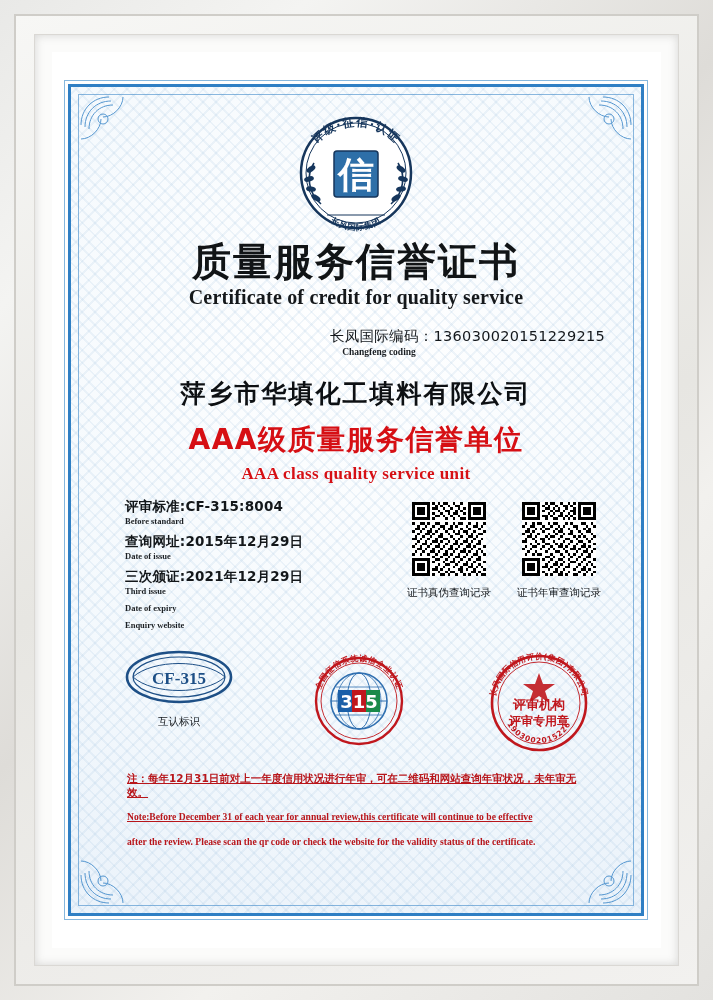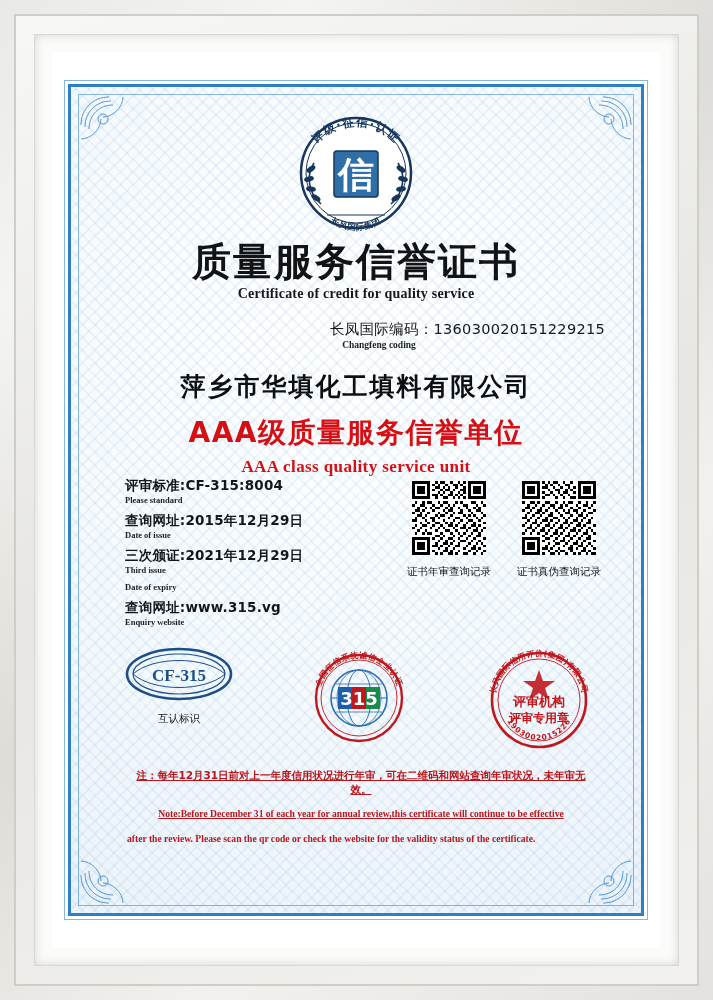--- a/index.html
+++ b/index.html
@@ -103,21 +103,21 @@
     font-family: "DejaVu Sans", sans-serif;
     font-size: 39px;
     font-weight: bold;
     letter-spacing: 2px;
     color: #111416;
     margin-top: 2px;
     line-height: 1.08;
   }
   .title-en {
     font-family: "Liberation Serif", serif;
-    font-size: 14px;
+    font-size: 20px;
     font-weight: bold;
     color: #15181b;
     margin-top: 3px;
     letter-spacing: .2px;
   }
 
   
   .coding {
     margin-top: 18px;
     text-align: right;
@@ -162,20 +162,21 @@
     margin-top: 5px;
     font-family: "Liberation Serif", serif;
     font-size: 17px;
     font-weight: bold;
     color: #d60f14;
     letter-spacing: .4px;
   }
 
   
   .mid-row {
+    margin-top: 14px;
     display: flex;
     align-items: flex-start;
     justify-content: space-between;
     padding: 0 4px 0 24px;
     text-align: left;
   }
   .fields { width: 250px; }
   .field { margin-bottom: 7px; }
   .field-cn {
     font-family: "DejaVu Sans", sans-serif;
@@ -242,21 +243,21 @@
     line-height: 1.35;
   }
   .note-en {
     font-family: "Liberation Serif", serif;
     font-size: 9.6px;
     font-weight: bold;
     color: #b8161b;
     line-height: 1.3;
     margin-top: 12px;
   }
-  .u { text-decoration: underline; text-align: center; }
+  .u { text-decoration: underline; }
 </style>
 </head>
 <body>
 
 <div class="frame-outer">
   <div class="frame-bevel"></div>
   <div class="frame-inner-shadow"></div>
   <div class="mat"></div>
 
   <div class="cert">
@@ -354,262 +355,39 @@
       </div>
 
       <div class="company">萍乡市华填化工填料有限公司</div>
       <div class="award-cn">AAA级质量服务信誉单位</div>
       <div class="award-en">AAA  class quality service unit</div>
 
       <div class="mid-row">
         <div class="fields">
           <div class="field">
             <div class="field-cn">评审标准:CF-315:8004</div>
-            <div class="field-en">Please standard</div>
+            <div class="field-en">Before standard</div>
           </div>
           <div class="field">
             <div class="field-cn">查询网址:2015年12月29日</div>
             <div class="field-en">Date of issue</div>
           </div>
           <div class="field">
             <div class="field-cn">三次颁证:2021年12月29日</div>
             <div class="field-en">Third issue</div>
           </div>
           <div class="field">
             <div class="field-en">Date of expiry</div>
           </div>
           <div class="field">
-            <div class="field-cn">查询网址:www.315.vg</div>
             <div class="field-en">Enquiry website</div>
           </div>
         </div>
 
         <div class="qr-group">
-          <div class="qr-cell">
-            <svg class="qr" viewBox="0 0 29 29" shape-rendering="crispEdges">
-              <rect width="29" height="29" fill="#fff"></rect>
-              <g fill="#000">
-                <rect x="0" y="0" width="7" height="7"></rect>
-                  <rect x="1" y="1" width="5" height="5" fill="#fff"></rect>
-                  <rect x="2" y="2" width="3" height="3"></rect>
-                <rect x="22" y="0" width="7" height="7"></rect>
-                  <rect x="23" y="1" width="5" height="5" fill="#fff"></rect>
-                  <rect x="24" y="2" width="3" height="3"></rect>
-                <rect x="0" y="22" width="7" height="7"></rect>
-                  <rect x="1" y="23" width="5" height="5" fill="#fff"></rect>
-                  <rect x="2" y="24" width="3" height="3"></rect>
-                <rect x="9" y="0" width="1" height="1"></rect>
-                  <rect x="11" y="0" width="2" height="1"></rect>
-                  <rect x="15" y="0" width="1" height="1"></rect>
-                  <rect x="18" y="0" width="1" height="1"></rect>
-                  <rect x="20" y="0" width="1" height="1"></rect>
-                <rect x="8" y="1" width="1" height="1"></rect>
-                  <rect x="10" y="1" width="1" height="1"></rect>
-                  <rect x="13" y="1" width="1" height="1"></rect>
-                  <rect x="16" y="1" width="2" height="1"></rect>
-                  <rect x="19" y="1" width="1" height="1"></rect>
-                <rect x="9" y="2" width="2" height="1"></rect>
-                  <rect x="12" y="2" width="1" height="1"></rect>
-                  <rect x="14" y="2" width="1" height="1"></rect>
-                  <rect x="17" y="2" width="1" height="1"></rect>
-                  <rect x="20" y="2" width="1" height="1"></rect>
-                <rect x="8" y="3" width="1" height="1"></rect>
-                  <rect x="11" y="3" width="1" height="1"></rect>
-                  <rect x="13" y="3" width="2" height="1"></rect>
-                  <rect x="16" y="3" width="1" height="1"></rect>
-                  <rect x="19" y="3" width="2" height="1"></rect>
-                <rect x="10" y="4" width="1" height="1"></rect>
-                  <rect x="12" y="4" width="1" height="1"></rect>
-                  <rect x="15" y="4" width="1" height="1"></rect>
-                  <rect x="18" y="4" width="1" height="1"></rect>
-                  <rect x="20" y="4" width="1" height="1"></rect>
-                <rect x="8" y="5" width="2" height="1"></rect>
-                  <rect x="11" y="5" width="1" height="1"></rect>
-                  <rect x="14" y="5" width="2" height="1"></rect>
-                  <rect x="17" y="5" width="1" height="1"></rect>
-                  <rect x="19" y="5" width="1" height="1"></rect>
-                <rect x="9" y="6" width="1" height="1"></rect>
-                  <rect x="12" y="6" width="2" height="1"></rect>
-                  <rect x="16" y="6" width="1" height="1"></rect>
-                  <rect x="18" y="6" width="1" height="1"></rect>
-                  <rect x="20" y="6" width="1" height="1"></rect>
-                <rect x="1" y="8" width="1" height="1"></rect>
-                  <rect x="4" y="8" width="1" height="1"></rect>
-                  <rect x="6" y="8" width="2" height="1"></rect>
-                  <rect x="10" y="8" width="1" height="1"></rect>
-                  <rect x="12" y="8" width="2" height="1"></rect>
-                  <rect x="17" y="8" width="1" height="1"></rect>
-                  <rect x="19" y="8" width="1" height="1"></rect>
-                  <rect x="23" y="8" width="2" height="1"></rect>
-                  <rect x="27" y="8" width="1" height="1"></rect>
-                <rect x="0" y="9" width="1" height="1"></rect>
-                  <rect x="3" y="9" width="2" height="1"></rect>
-                  <rect x="8" y="9" width="1" height="1"></rect>
-                  <rect x="11" y="9" width="1" height="1"></rect>
-                  <rect x="14" y="9" width="1" height="1"></rect>
-                  <rect x="16" y="9" width="1" height="1"></rect>
-                  <rect x="20" y="9" width="2" height="1"></rect>
-                  <rect x="25" y="9" width="1" height="1"></rect>
-                  <rect x="28" y="9" width="1" height="1"></rect>
-                <rect x="2" y="10" width="1" height="1"></rect>
-                  <rect x="5" y="10" width="1" height="1"></rect>
-                  <rect x="7" y="10" width="1" height="1"></rect>
-                  <rect x="9" y="10" width="2" height="1"></rect>
-                  <rect x="13" y="10" width="1" height="1"></rect>
-                  <rect x="15" y="10" width="1" height="1"></rect>
-                  <rect x="18" y="10" width="1" height="1"></rect>
-                  <rect x="21" y="10" width="1" height="1"></rect>
-                  <rect x="24" y="10" width="1" height="1"></rect>
-                  <rect x="26" y="10" width="1" height="1"></rect>
-                <rect x="1" y="11" width="2" height="1"></rect>
-                  <rect x="4" y="11" width="1" height="1"></rect>
-                  <rect x="8" y="11" width="1" height="1"></rect>
-                  <rect x="12" y="11" width="1" height="1"></rect>
-                  <rect x="14" y="11" width="2" height="1"></rect>
-                  <rect x="19" y="11" width="1" height="1"></rect>
-                  <rect x="22" y="11" width="1" height="1"></rect>
-                  <rect x="25" y="11" width="2" height="1"></rect>
-                <rect x="0" y="12" width="1" height="1"></rect>
-                  <rect x="3" y="12" width="1" height="1"></rect>
-                  <rect x="6" y="12" width="1" height="1"></rect>
-                  <rect x="10" y="12" width="1" height="1"></rect>
-                  <rect x="13" y="12" width="1" height="1"></rect>
-                  <rect x="16" y="12" width="1" height="1"></rect>
-                  <rect x="18" y="12" width="2" height="1"></rect>
-                  <rect x="23" y="12" width="1" height="1"></rect>
-                  <rect x="27" y="12" width="1" height="1"></rect>
-                <rect x="2" y="13" width="2" height="1"></rect>
-                  <rect x="5" y="13" width="1" height="1"></rect>
-                  <rect x="9" y="13" width="1" height="1"></rect>
-                  <rect x="11" y="13" width="2" height="1"></rect>
-                  <rect x="15" y="13" width="1" height="1"></rect>
-                  <rect x="20" y="13" width="1" height="1"></rect>
-                  <rect x="22" y="13" width="1" height="1"></rect>
-                  <rect x="24" y="13" width="1" height="1"></rect>
-                  <rect x="28" y="13" width="1" height="1"></rect>
-                <rect x="1" y="14" width="1" height="1"></rect>
-                  <rect x="4" y="14" width="1" height="1"></rect>
-                  <rect x="7" y="14" width="2" height="1"></rect>
-                  <rect x="10" y="14" width="1" height="1"></rect>
-                  <rect x="14" y="14" width="1" height="1"></rect>
-                  <rect x="17" y="14" width="2" height="1"></rect>
-                  <rect x="21" y="14" width="1" height="1"></rect>
-                  <rect x="25" y="14" width="1" height="1"></rect>
-                  <rect x="27" y="14" width="1" height="1"></rect>
-                <rect x="0" y="15" width="2" height="1"></rect>
-                  <rect x="5" y="15" width="1" height="1"></rect>
-                  <rect x="8" y="15" width="1" height="1"></rect>
-                  <rect x="12" y="15" width="1" height="1"></rect>
-                  <rect x="16" y="15" width="1" height="1"></rect>
-                  <rect x="19" y="15" width="1" height="1"></rect>
-                  <rect x="22" y="15" width="2" height="1"></rect>
-                  <rect x="26" y="15" width="1" height="1"></rect>
-                <rect x="3" y="16" width="1" height="1"></rect>
-                  <rect x="6" y="16" width="1" height="1"></rect>
-                  <rect x="9" y="16" width="2" height="1"></rect>
-                  <rect x="13" y="16" width="1" height="1"></rect>
-                  <rect x="15" y="16" width="1" height="1"></rect>
-                  <rect x="18" y="16" width="1" height="1"></rect>
-                  <rect x="21" y="16" width="1" height="1"></rect>
-                  <rect x="24" y="16" width="1" height="1"></rect>
-                  <rect x="28" y="16" width="1" height="1"></rect>
-                <rect x="1" y="17" width="1" height="1"></rect>
-                  <rect x="4" y="17" width="2" height="1"></rect>
-                  <rect x="8" y="17" width="1" height="1"></rect>
-                  <rect x="11" y="17" width="1" height="1"></rect>
-                  <rect x="14" y="17" width="2" height="1"></rect>
-                  <rect x="17" y="17" width="1" height="1"></rect>
-                  <rect x="20" y="17" width="1" height="1"></rect>
-                  <rect x="23" y="17" width="2" height="1"></rect>
-                  <rect x="26" y="17" width="1" height="1"></rect>
-                <rect x="0" y="18" width="1" height="1"></rect>
-                  <rect x="3" y="18" width="1" height="1"></rect>
-                  <rect x="7" y="18" width="1" height="1"></rect>
-                  <rect x="10" y="18" width="1" height="1"></rect>
-                  <rect x="12" y="18" width="1" height="1"></rect>
-                  <rect x="16" y="18" width="1" height="1"></rect>
-                  <rect x="19" y="18" width="2" height="1"></rect>
-                  <rect x="22" y="18" width="1" height="1"></rect>
-                  <rect x="25" y="18" width="1" height="1"></rect>
-                  <rect x="28" y="18" width="1" height="1"></rect>
-                <rect x="2" y="19" width="1" height="1"></rect>
-                  <rect x="5" y="19" width="1" height="1"></rect>
-                  <rect x="9" y="19" width="1" height="1"></rect>
-                  <rect x="13" y="19" width="2" height="1"></rect>
-                  <rect x="17" y="19" width="1" height="1"></rect>
-                  <rect x="21" y="19" width="1" height="1"></rect>
-                  <rect x="24" y="19" width="2" height="1"></rect>
-                  <rect x="27" y="19" width="1" height="1"></rect>
-                <rect x="1" y="20" width="1" height="1"></rect>
-                  <rect x="4" y="20" width="1" height="1"></rect>
-                  <rect x="6" y="20" width="2" height="1"></rect>
-                  <rect x="11" y="20" width="1" height="1"></rect>
-                  <rect x="15" y="20" width="1" height="1"></rect>
-                  <rect x="18" y="20" width="1" height="1"></rect>
-                  <rect x="20" y="20" width="1" height="1"></rect>
-                  <rect x="23" y="20" width="1" height="1"></rect>
-                  <rect x="26" y="20" width="1" height="1"></rect>
-                <rect x="9" y="21" width="2" height="1"></rect>
-                  <rect x="12" y="21" width="1" height="1"></rect>
-                  <rect x="16" y="21" width="1" height="1"></rect>
-                  <rect x="19" y="21" width="1" height="1"></rect>
-                  <rect x="22" y="21" width="1" height="1"></rect>
-                  <rect x="25" y="21" width="2" height="1"></rect>
-                <rect x="8" y="22" width="1" height="1"></rect>
-                  <rect x="11" y="22" width="1" height="1"></rect>
-                  <rect x="14" y="22" width="2" height="1"></rect>
-                  <rect x="18" y="22" width="1" height="1"></rect>
-                  <rect x="21" y="22" width="1" height="1"></rect>
-                  <rect x="24" y="22" width="1" height="1"></rect>
-                  <rect x="28" y="22" width="1" height="1"></rect>
-                <rect x="10" y="23" width="1" height="1"></rect>
-                  <rect x="13" y="23" width="1" height="1"></rect>
-                  <rect x="16" y="23" width="1" height="1"></rect>
-                  <rect x="19" y="23" width="2" height="1"></rect>
-                  <rect x="23" y="23" width="1" height="1"></rect>
-                  <rect x="26" y="23" width="1" height="1"></rect>
-                <rect x="9" y="24" width="1" height="1"></rect>
-                  <rect x="12" y="24" width="2" height="1"></rect>
-                  <rect x="15" y="24" width="1" height="1"></rect>
-                  <rect x="18" y="24" width="1" height="1"></rect>
-                  <rect x="22" y="24" width="1" height="1"></rect>
-                  <rect x="25" y="24" width="1" height="1"></rect>
-                  <rect x="27" y="24" width="1" height="1"></rect>
-                <rect x="8" y="25" width="2" height="1"></rect>
-                  <rect x="11" y="25" width="1" height="1"></rect>
-                  <rect x="14" y="25" width="1" height="1"></rect>
-                  <rect x="17" y="25" width="2" height="1"></rect>
-                  <rect x="21" y="25" width="1" height="1"></rect>
-                  <rect x="24" y="25" width="1" height="1"></rect>
-                  <rect x="28" y="25" width="1" height="1"></rect>
-                <rect x="10" y="26" width="1" height="1"></rect>
-                  <rect x="13" y="26" width="1" height="1"></rect>
-                  <rect x="16" y="26" width="1" height="1"></rect>
-                  <rect x="20" y="26" width="1" height="1"></rect>
-                  <rect x="23" y="26" width="2" height="1"></rect>
-                  <rect x="26" y="26" width="1" height="1"></rect>
-                <rect x="8" y="27" width="1" height="1"></rect>
-                  <rect x="12" y="27" width="2" height="1"></rect>
-                  <rect x="15" y="27" width="1" height="1"></rect>
-                  <rect x="18" y="27" width="1" height="1"></rect>
-                  <rect x="22" y="27" width="1" height="1"></rect>
-                  <rect x="25" y="27" width="1" height="1"></rect>
-                  <rect x="28" y="27" width="1" height="1"></rect>
-                <rect x="9" y="28" width="1" height="1"></rect>
-                  <rect x="11" y="28" width="1" height="1"></rect>
-                  <rect x="14" y="28" width="2" height="1"></rect>
-                  <rect x="17" y="28" width="1" height="1"></rect>
-                  <rect x="20" y="28" width="2" height="1"></rect>
-                  <rect x="24" y="28" width="1" height="1"></rect>
-                  <rect x="27" y="28" width="1" height="1"></rect>
-              </g>
-            </svg>
-            <div class="qr-caption">证书年审查询记录</div>
-          </div>
-
           <div class="qr-cell">
             <svg class="qr" viewBox="0 0 29 29" shape-rendering="crispEdges">
               <rect width="29" height="29" fill="#fff"></rect>
               <g fill="#000">
                 <rect x="0" y="0" width="7" height="7"></rect>
                   <rect x="1" y="1" width="5" height="5" fill="#fff"></rect>
                   <rect x="2" y="2" width="3" height="3"></rect>
                 <rect x="22" y="0" width="7" height="7"></rect>
                   <rect x="23" y="1" width="5" height="5" fill="#fff"></rect>
                   <rect x="24" y="2" width="3" height="3"></rect>
@@ -820,20 +598,242 @@
                   <rect x="14" y="28" width="1" height="1"></rect>
                   <rect x="17" y="28" width="1" height="1"></rect>
                   <rect x="20" y="28" width="1" height="1"></rect>
                   <rect x="22" y="28" width="1" height="1"></rect>
                   <rect x="25" y="28" width="1" height="1"></rect>
                   <rect x="27" y="28" width="2" height="1"></rect>
               </g>
             </svg>
             <div class="qr-caption">证书真伪查询记录</div>
           </div>
+
+          <div class="qr-cell">
+            <svg class="qr" viewBox="0 0 29 29" shape-rendering="crispEdges">
+              <rect width="29" height="29" fill="#fff"></rect>
+              <g fill="#000">
+                <rect x="0" y="0" width="7" height="7"></rect>
+                  <rect x="1" y="1" width="5" height="5" fill="#fff"></rect>
+                  <rect x="2" y="2" width="3" height="3"></rect>
+                <rect x="22" y="0" width="7" height="7"></rect>
+                  <rect x="23" y="1" width="5" height="5" fill="#fff"></rect>
+                  <rect x="24" y="2" width="3" height="3"></rect>
+                <rect x="0" y="22" width="7" height="7"></rect>
+                  <rect x="1" y="23" width="5" height="5" fill="#fff"></rect>
+                  <rect x="2" y="24" width="3" height="3"></rect>
+                <rect x="9" y="0" width="1" height="1"></rect>
+                  <rect x="11" y="0" width="2" height="1"></rect>
+                  <rect x="15" y="0" width="1" height="1"></rect>
+                  <rect x="18" y="0" width="1" height="1"></rect>
+                  <rect x="20" y="0" width="1" height="1"></rect>
+                <rect x="8" y="1" width="1" height="1"></rect>
+                  <rect x="10" y="1" width="1" height="1"></rect>
+                  <rect x="13" y="1" width="1" height="1"></rect>
+                  <rect x="16" y="1" width="2" height="1"></rect>
+                  <rect x="19" y="1" width="1" height="1"></rect>
+                <rect x="9" y="2" width="2" height="1"></rect>
+                  <rect x="12" y="2" width="1" height="1"></rect>
+                  <rect x="14" y="2" width="1" height="1"></rect>
+                  <rect x="17" y="2" width="1" height="1"></rect>
+                  <rect x="20" y="2" width="1" height="1"></rect>
+                <rect x="8" y="3" width="1" height="1"></rect>
+                  <rect x="11" y="3" width="1" height="1"></rect>
+                  <rect x="13" y="3" width="2" height="1"></rect>
+                  <rect x="16" y="3" width="1" height="1"></rect>
+                  <rect x="19" y="3" width="2" height="1"></rect>
+                <rect x="10" y="4" width="1" height="1"></rect>
+                  <rect x="12" y="4" width="1" height="1"></rect>
+                  <rect x="15" y="4" width="1" height="1"></rect>
+                  <rect x="18" y="4" width="1" height="1"></rect>
+                  <rect x="20" y="4" width="1" height="1"></rect>
+                <rect x="8" y="5" width="2" height="1"></rect>
+                  <rect x="11" y="5" width="1" height="1"></rect>
+                  <rect x="14" y="5" width="2" height="1"></rect>
+                  <rect x="17" y="5" width="1" height="1"></rect>
+                  <rect x="19" y="5" width="1" height="1"></rect>
+                <rect x="9" y="6" width="1" height="1"></rect>
+                  <rect x="12" y="6" width="2" height="1"></rect>
+                  <rect x="16" y="6" width="1" height="1"></rect>
+                  <rect x="18" y="6" width="1" height="1"></rect>
+                  <rect x="20" y="6" width="1" height="1"></rect>
+                <rect x="1" y="8" width="1" height="1"></rect>
+                  <rect x="4" y="8" width="1" height="1"></rect>
+                  <rect x="6" y="8" width="2" height="1"></rect>
+                  <rect x="10" y="8" width="1" height="1"></rect>
+                  <rect x="12" y="8" width="2" height="1"></rect>
+                  <rect x="17" y="8" width="1" height="1"></rect>
+                  <rect x="19" y="8" width="1" height="1"></rect>
+                  <rect x="23" y="8" width="2" height="1"></rect>
+                  <rect x="27" y="8" width="1" height="1"></rect>
+                <rect x="0" y="9" width="1" height="1"></rect>
+                  <rect x="3" y="9" width="2" height="1"></rect>
+                  <rect x="8" y="9" width="1" height="1"></rect>
+                  <rect x="11" y="9" width="1" height="1"></rect>
+                  <rect x="14" y="9" width="1" height="1"></rect>
+                  <rect x="16" y="9" width="1" height="1"></rect>
+                  <rect x="20" y="9" width="2" height="1"></rect>
+                  <rect x="25" y="9" width="1" height="1"></rect>
+                  <rect x="28" y="9" width="1" height="1"></rect>
+                <rect x="2" y="10" width="1" height="1"></rect>
+                  <rect x="5" y="10" width="1" height="1"></rect>
+                  <rect x="7" y="10" width="1" height="1"></rect>
+                  <rect x="9" y="10" width="2" height="1"></rect>
+                  <rect x="13" y="10" width="1" height="1"></rect>
+                  <rect x="15" y="10" width="1" height="1"></rect>
+                  <rect x="18" y="10" width="1" height="1"></rect>
+                  <rect x="21" y="10" width="1" height="1"></rect>
+                  <rect x="24" y="10" width="1" height="1"></rect>
+                  <rect x="26" y="10" width="1" height="1"></rect>
+                <rect x="1" y="11" width="2" height="1"></rect>
+                  <rect x="4" y="11" width="1" height="1"></rect>
+                  <rect x="8" y="11" width="1" height="1"></rect>
+                  <rect x="12" y="11" width="1" height="1"></rect>
+                  <rect x="14" y="11" width="2" height="1"></rect>
+                  <rect x="19" y="11" width="1" height="1"></rect>
+                  <rect x="22" y="11" width="1" height="1"></rect>
+                  <rect x="25" y="11" width="2" height="1"></rect>
+                <rect x="0" y="12" width="1" height="1"></rect>
+                  <rect x="3" y="12" width="1" height="1"></rect>
+                  <rect x="6" y="12" width="1" height="1"></rect>
+                  <rect x="10" y="12" width="1" height="1"></rect>
+                  <rect x="13" y="12" width="1" height="1"></rect>
+                  <rect x="16" y="12" width="1" height="1"></rect>
+                  <rect x="18" y="12" width="2" height="1"></rect>
+                  <rect x="23" y="12" width="1" height="1"></rect>
+                  <rect x="27" y="12" width="1" height="1"></rect>
+                <rect x="2" y="13" width="2" height="1"></rect>
+                  <rect x="5" y="13" width="1" height="1"></rect>
+                  <rect x="9" y="13" width="1" height="1"></rect>
+                  <rect x="11" y="13" width="2" height="1"></rect>
+                  <rect x="15" y="13" width="1" height="1"></rect>
+                  <rect x="20" y="13" width="1" height="1"></rect>
+                  <rect x="22" y="13" width="1" height="1"></rect>
+                  <rect x="24" y="13" width="1" height="1"></rect>
+                  <rect x="28" y="13" width="1" height="1"></rect>
+                <rect x="1" y="14" width="1" height="1"></rect>
+                  <rect x="4" y="14" width="1" height="1"></rect>
+                  <rect x="7" y="14" width="2" height="1"></rect>
+                  <rect x="10" y="14" width="1" height="1"></rect>
+                  <rect x="14" y="14" width="1" height="1"></rect>
+                  <rect x="17" y="14" width="2" height="1"></rect>
+                  <rect x="21" y="14" width="1" height="1"></rect>
+                  <rect x="25" y="14" width="1" height="1"></rect>
+                  <rect x="27" y="14" width="1" height="1"></rect>
+                <rect x="0" y="15" width="2" height="1"></rect>
+                  <rect x="5" y="15" width="1" height="1"></rect>
+                  <rect x="8" y="15" width="1" height="1"></rect>
+                  <rect x="12" y="15" width="1" height="1"></rect>
+                  <rect x="16" y="15" width="1" height="1"></rect>
+                  <rect x="19" y="15" width="1" height="1"></rect>
+                  <rect x="22" y="15" width="2" height="1"></rect>
+                  <rect x="26" y="15" width="1" height="1"></rect>
+                <rect x="3" y="16" width="1" height="1"></rect>
+                  <rect x="6" y="16" width="1" height="1"></rect>
+                  <rect x="9" y="16" width="2" height="1"></rect>
+                  <rect x="13" y="16" width="1" height="1"></rect>
+                  <rect x="15" y="16" width="1" height="1"></rect>
+                  <rect x="18" y="16" width="1" height="1"></rect>
+                  <rect x="21" y="16" width="1" height="1"></rect>
+                  <rect x="24" y="16" width="1" height="1"></rect>
+                  <rect x="28" y="16" width="1" height="1"></rect>
+                <rect x="1" y="17" width="1" height="1"></rect>
+                  <rect x="4" y="17" width="2" height="1"></rect>
+                  <rect x="8" y="17" width="1" height="1"></rect>
+                  <rect x="11" y="17" width="1" height="1"></rect>
+                  <rect x="14" y="17" width="2" height="1"></rect>
+                  <rect x="17" y="17" width="1" height="1"></rect>
+                  <rect x="20" y="17" width="1" height="1"></rect>
+                  <rect x="23" y="17" width="2" height="1"></rect>
+                  <rect x="26" y="17" width="1" height="1"></rect>
+                <rect x="0" y="18" width="1" height="1"></rect>
+                  <rect x="3" y="18" width="1" height="1"></rect>
+                  <rect x="7" y="18" width="1" height="1"></rect>
+                  <rect x="10" y="18" width="1" height="1"></rect>
+                  <rect x="12" y="18" width="1" height="1"></rect>
+                  <rect x="16" y="18" width="1" height="1"></rect>
+                  <rect x="19" y="18" width="2" height="1"></rect>
+                  <rect x="22" y="18" width="1" height="1"></rect>
+                  <rect x="25" y="18" width="1" height="1"></rect>
+                  <rect x="28" y="18" width="1" height="1"></rect>
+                <rect x="2" y="19" width="1" height="1"></rect>
+                  <rect x="5" y="19" width="1" height="1"></rect>
+                  <rect x="9" y="19" width="1" height="1"></rect>
+                  <rect x="13" y="19" width="2" height="1"></rect>
+                  <rect x="17" y="19" width="1" height="1"></rect>
+                  <rect x="21" y="19" width="1" height="1"></rect>
+                  <rect x="24" y="19" width="2" height="1"></rect>
+                  <rect x="27" y="19" width="1" height="1"></rect>
+                <rect x="1" y="20" width="1" height="1"></rect>
+                  <rect x="4" y="20" width="1" height="1"></rect>
+                  <rect x="6" y="20" width="2" height="1"></rect>
+                  <rect x="11" y="20" width="1" height="1"></rect>
+                  <rect x="15" y="20" width="1" height="1"></rect>
+                  <rect x="18" y="20" width="1" height="1"></rect>
+                  <rect x="20" y="20" width="1" height="1"></rect>
+                  <rect x="23" y="20" width="1" height="1"></rect>
+                  <rect x="26" y="20" width="1" height="1"></rect>
+                <rect x="9" y="21" width="2" height="1"></rect>
+                  <rect x="12" y="21" width="1" height="1"></rect>
+                  <rect x="16" y="21" width="1" height="1"></rect>
+                  <rect x="19" y="21" width="1" height="1"></rect>
+                  <rect x="22" y="21" width="1" height="1"></rect>
+                  <rect x="25" y="21" width="2" height="1"></rect>
+                <rect x="8" y="22" width="1" height="1"></rect>
+                  <rect x="11" y="22" width="1" height="1"></rect>
+                  <rect x="14" y="22" width="2" height="1"></rect>
+                  <rect x="18" y="22" width="1" height="1"></rect>
+                  <rect x="21" y="22" width="1" height="1"></rect>
+                  <rect x="24" y="22" width="1" height="1"></rect>
+                  <rect x="28" y="22" width="1" height="1"></rect>
+                <rect x="10" y="23" width="1" height="1"></rect>
+                  <rect x="13" y="23" width="1" height="1"></rect>
+                  <rect x="16" y="23" width="1" height="1"></rect>
+                  <rect x="19" y="23" width="2" height="1"></rect>
+                  <rect x="23" y="23" width="1" height="1"></rect>
+                  <rect x="26" y="23" width="1" height="1"></rect>
+                <rect x="9" y="24" width="1" height="1"></rect>
+                  <rect x="12" y="24" width="2" height="1"></rect>
+                  <rect x="15" y="24" width="1" height="1"></rect>
+                  <rect x="18" y="24" width="1" height="1"></rect>
+                  <rect x="22" y="24" width="1" height="1"></rect>
+                  <rect x="25" y="24" width="1" height="1"></rect>
+                  <rect x="27" y="24" width="1" height="1"></rect>
+                <rect x="8" y="25" width="2" height="1"></rect>
+                  <rect x="11" y="25" width="1" height="1"></rect>
+                  <rect x="14" y="25" width="1" height="1"></rect>
+                  <rect x="17" y="25" width="2" height="1"></rect>
+                  <rect x="21" y="25" width="1" height="1"></rect>
+                  <rect x="24" y="25" width="1" height="1"></rect>
+                  <rect x="28" y="25" width="1" height="1"></rect>
+                <rect x="10" y="26" width="1" height="1"></rect>
+                  <rect x="13" y="26" width="1" height="1"></rect>
+                  <rect x="16" y="26" width="1" height="1"></rect>
+                  <rect x="20" y="26" width="1" height="1"></rect>
+                  <rect x="23" y="26" width="2" height="1"></rect>
+                  <rect x="26" y="26" width="1" height="1"></rect>
+                <rect x="8" y="27" width="1" height="1"></rect>
+                  <rect x="12" y="27" width="2" height="1"></rect>
+                  <rect x="15" y="27" width="1" height="1"></rect>
+                  <rect x="18" y="27" width="1" height="1"></rect>
+                  <rect x="22" y="27" width="1" height="1"></rect>
+                  <rect x="25" y="27" width="1" height="1"></rect>
+                  <rect x="28" y="27" width="1" height="1"></rect>
+                <rect x="9" y="28" width="1" height="1"></rect>
+                  <rect x="11" y="28" width="1" height="1"></rect>
+                  <rect x="14" y="28" width="2" height="1"></rect>
+                  <rect x="17" y="28" width="1" height="1"></rect>
+                  <rect x="20" y="28" width="2" height="1"></rect>
+                  <rect x="24" y="28" width="1" height="1"></rect>
+                  <rect x="27" y="28" width="1" height="1"></rect>
+              </g>
+            </svg>
+            <div class="qr-caption">证书年审查询记录</div>
+          </div>
         </div>
       </div>
 
       <div class="seals">
 
         <div class="seal-cell">
           <svg width="112" height="62" viewBox="0 0 112 62">
             <ellipse cx="56" cy="30" rx="52" ry="25" fill="none" stroke="#1d4f86" stroke-width="2.6"></ellipse>
             <ellipse cx="56" cy="30" rx="46" ry="20" fill="none" stroke="#1d4f86" stroke-width="1.2"></ellipse>
             <path d="M10 30 C30 12 82 12 102 30" fill="none" stroke="#1d4f86" stroke-width="1"></path>

